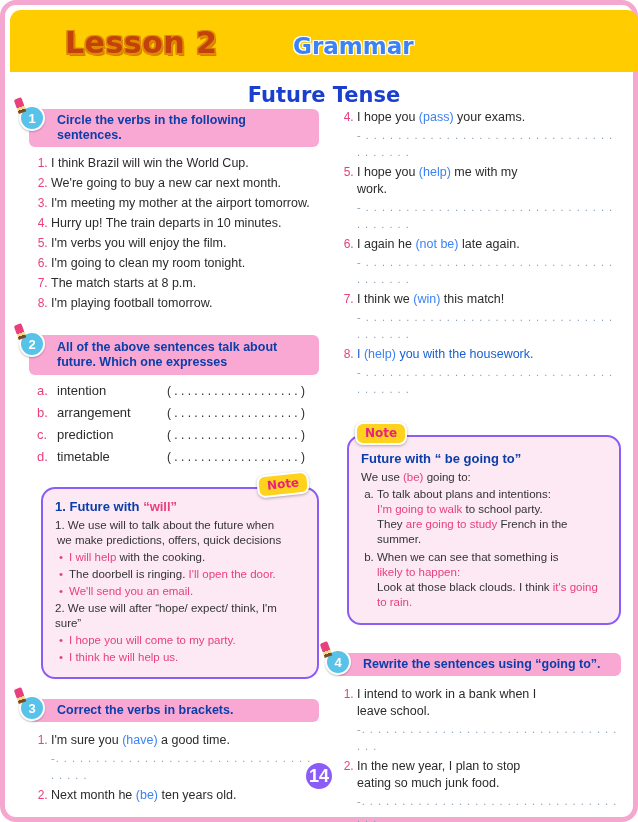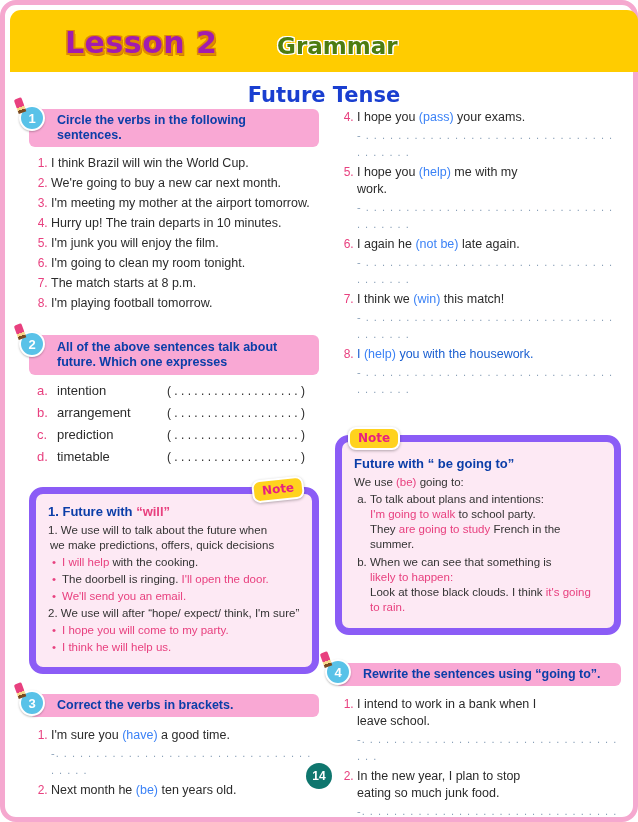--- a/index.html
+++ b/index.html
@@ -18,28 +18,28 @@
     border-radius: 16px;
     background:#fff;
   }
   .header-band {
     position:absolute; left:5px; top:5px; width:628px; height:62px;
     background:#ffcc00;
     border-top-left-radius:11px; border-top-right-radius:11px;
   }
   .lesson-title {
     position:absolute; left:60px; top:20px;
-    font-size:30px; font-weight:bold; color:#a21caf;
+    font-size:30px; font-weight:bold; color:#c2410c;
     letter-spacing:0.5px;
     text-shadow: -1.5px -1.5px 0 #e08a00, 1.5px -1.5px 0 #e08a00, -1.5px 1.5px 0 #e08a00, 1.5px 1.5px 0 #e08a00, 2px 3px 0 #d07d00;
     font-family: "DejaVu Sans", sans-serif;
   }
   .grammar-title {
-    position:absolute; left:272px; top:28px;
-    font-size:23px; font-weight:bold; color:#4d7c0f;
+    position:absolute; left:288px; top:28px;
+    font-size:23px; font-weight:bold; color:#3b82f6;
     text-shadow: -1.2px -1.2px 0 #fff, 1.2px -1.2px 0 #fff, -1.2px 1.2px 0 #fff, 1.2px 1.2px 0 #fff;
     font-family: "DejaVu Sans", sans-serif;
   }
   .unit-title {
     position:absolute; left:0; top:78px; width:638px; text-align:center;
     font-size:21px; font-weight:bold; color:#1a3fd0;
     font-family: "DejaVu Sans", sans-serif;
   }
 
   
@@ -90,25 +90,25 @@
   
   .choices { margin:4px 0 0 8px; }
   .choice-row { display:flex; align-items:center; font-size:13px; color:#2b2b2b; margin-bottom:7px; }
   .choice-letter { color:#e8407f; width:20px; }
   .choice-word { width:110px; }
   .choice-blank { color:#2b2b2b; font-size:12px; }
 
   
   .note-box {
     position:relative;
-    border:7px solid #8b5cf6;
+    border:2px solid #8b5cf6;
     border-radius:14px;
     background:#fde9f4;
     padding:10px 12px 10px 12px;
-    font-size:11.5px; line-height:15px; color:#333;
+    font-size:11.5px; line-height:15px; color:#333;margin-left:12px;
   }
   .note-title { color:#0b3ea8; font-weight:bold; font-size:13px; margin-bottom:4px; }
   .note-badge {
     position:absolute; right:8px; top:-16px;
     background:#ffd21e; color:#e8207f; font-weight:bold; font-size:12px;
     border:2px solid #fff; border-radius:8px; padding:2px 8px;
     box-shadow:0 1px 3px rgba(0,0,0,0.3);
     font-family:"DejaVu Sans", sans-serif;
     transform:rotate(-6deg);
   }
@@ -119,21 +119,21 @@
   .pink { color:#e8407f; }
   .note-sub { margin-left:2px; }
   .ol-ab { margin:2px 0 0 0; padding-left:16px; }
   .ol-ab > li { margin-bottom:3px; }
   .ol-ab > li::marker { color:#333; }
 
   
   .page-num {
     position:absolute; left:50%; transform:translateX(-50%); bottom:28px;
     width:26px; height:26px; border-radius:50%;
-    background:#0f766e; color:#fff; font-size:12px; font-weight:bold;
+    background:#8b5cf6; color:#fff; font-size:18px; font-weight:bold;
     display:flex; align-items:center; justify-content:center;
   }
   .spacer16 { height:16px; }
   .spacer20 { height:20px; }
 </style>
 </head>
 <body>
 
 <div class="page-frame">
 
@@ -149,21 +149,21 @@
         <span class="pencil"></span>
         <span>1</span>
       </span>
       <span>Circle the verbs in the following sentences.</span>
     </div>
     <ol class="qlist">
       <li>I think Brazil will win the World Cup.</li>
       <li>We're going to buy a new car next month.</li>
       <li>I'm meeting my mother at the airport tomorrow.</li>
       <li>Hurry up! The train departs in 10 minutes.</li>
-      <li>I'm junk you will enjoy the film.</li>
+      <li>I'm verbs you will enjoy the film.</li>
       <li>I'm going to clean my room tonight.</li>
       <li>The match starts at 8 p.m.</li>
       <li>I'm playing football tomorrow.</li>
     </ol>
 
     <div class="spacer20"></div>
 
     <div class="ex-head tall">
       <span class="ex-num">
         <span class="pencil"></span>

